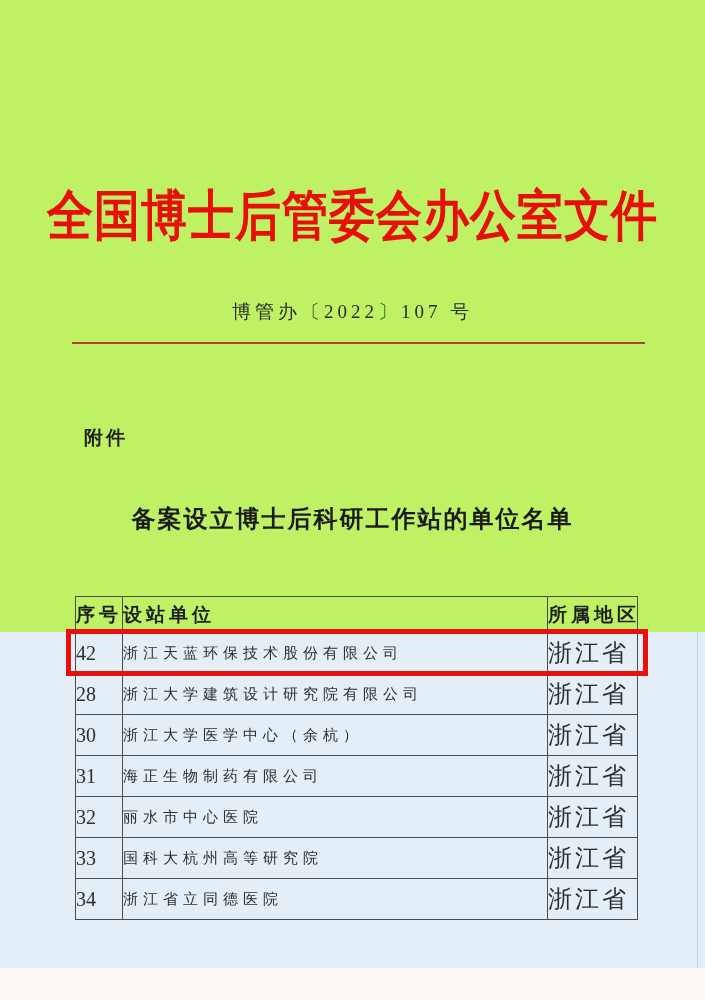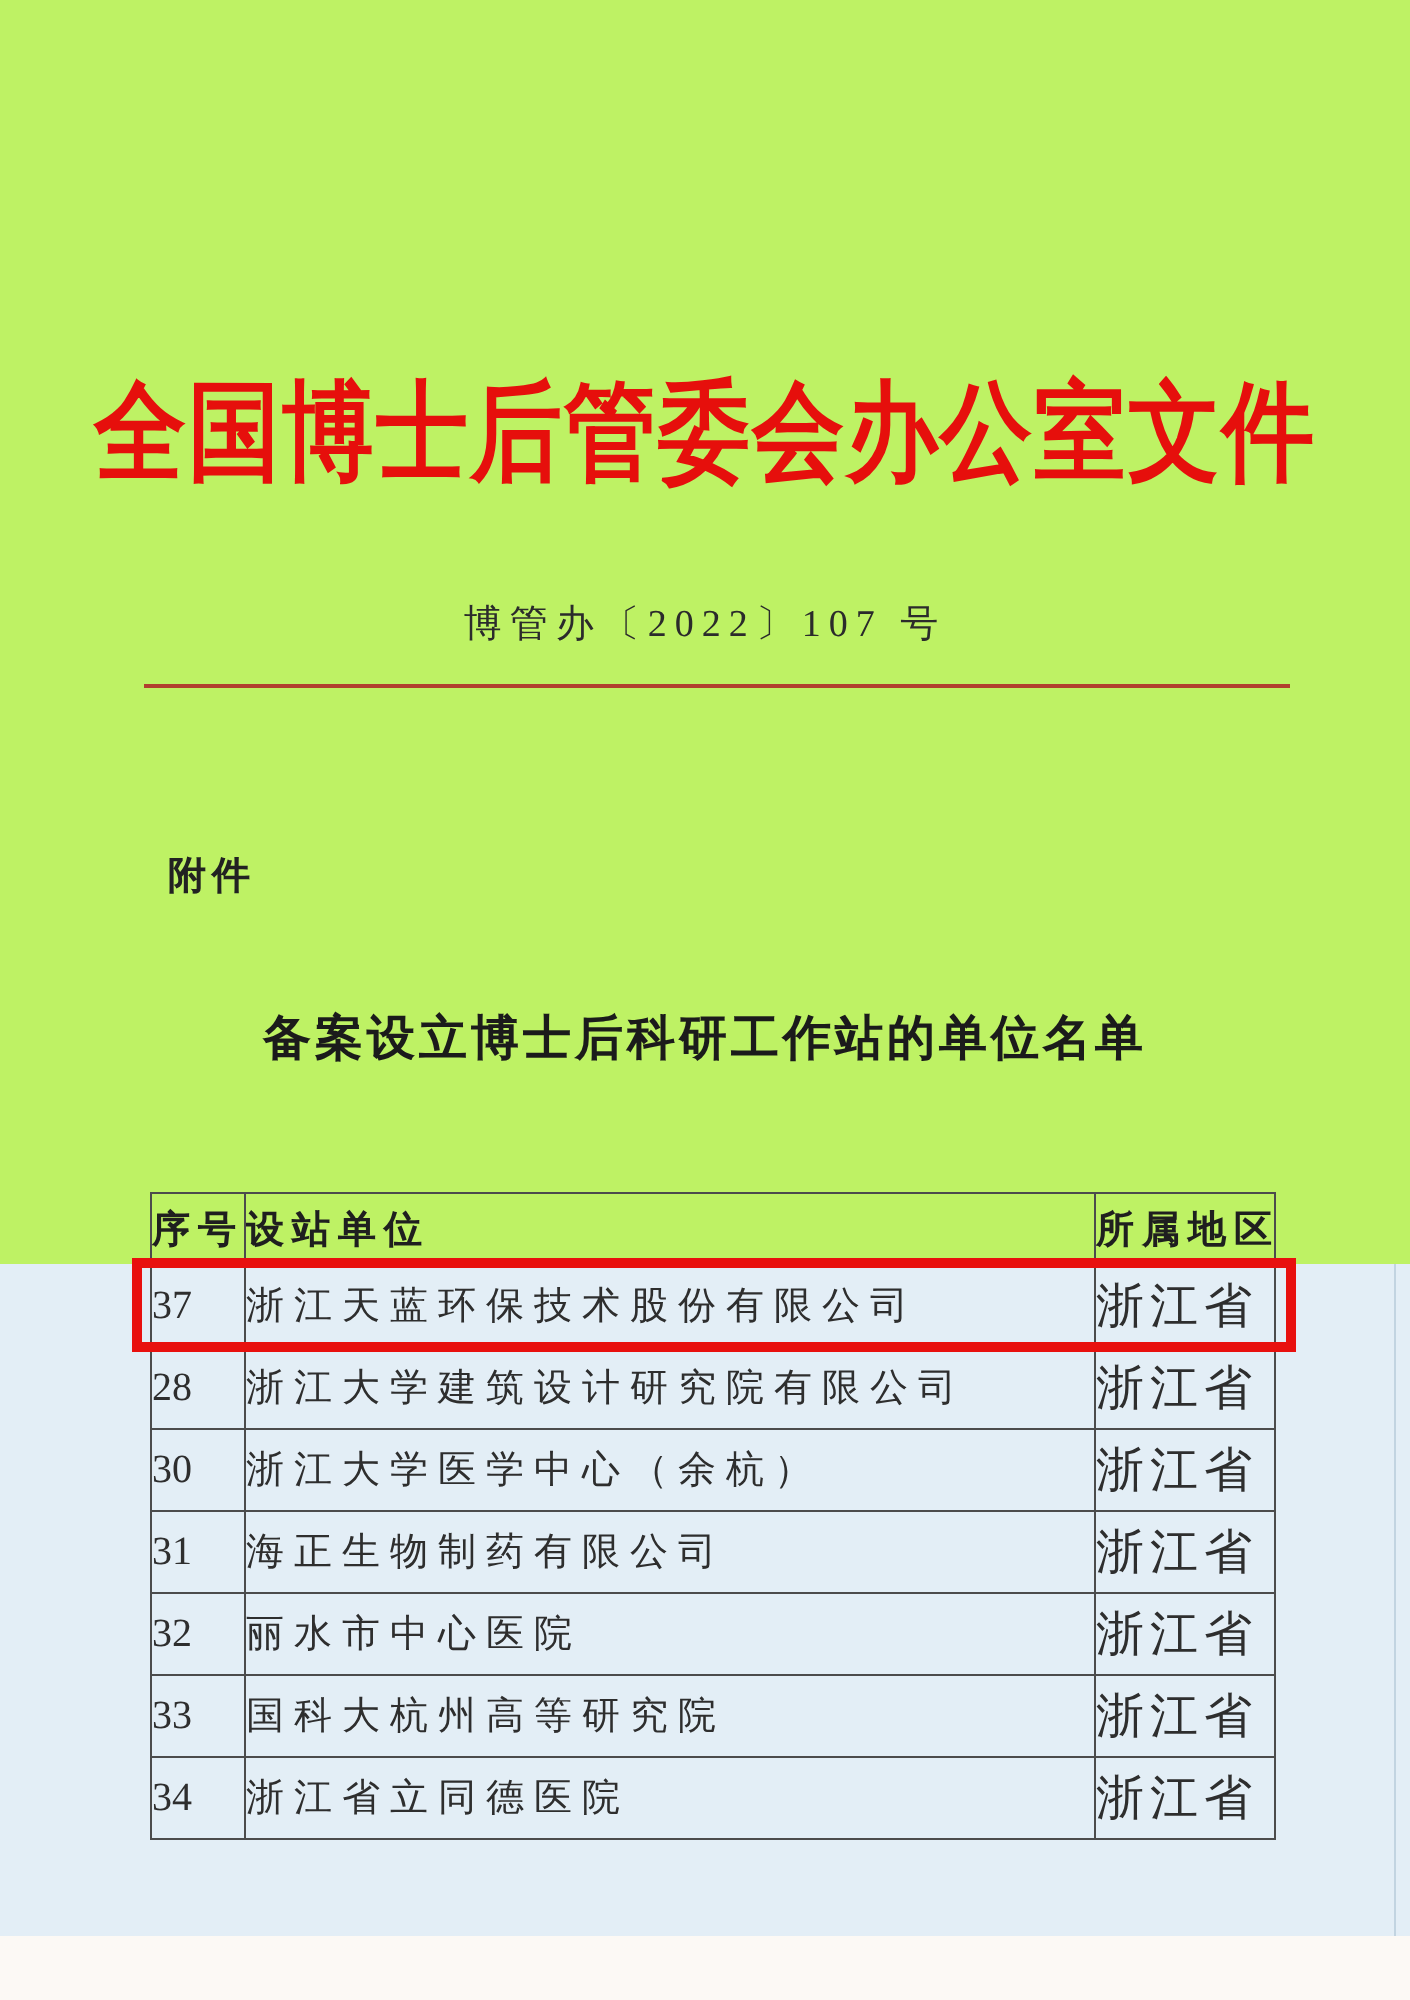--- a/index.html
+++ b/index.html
@@ -68,21 +68,21 @@
   }
   .station-table thead th {
     height:35px; font-size:19px; font-weight:bold; color:#1f1f1f;
     letter-spacing:4px;
   }
   .station-table tbody td { height:40px; }
   .col-no { width:47px; }
   .col-unit { width:425px; }
   .col-region { width:90px; }
   td.cell-no { font-size:20px; letter-spacing:0; }
-  td.cell-unit { font-size:19px; letter-spacing:5px; }
+  td.cell-unit { font-size:15px; letter-spacing:5px; }
   td.cell-region { font-size:24px; letter-spacing:3px; }
   
   .highlight-box {
     position:absolute; left:66px; top:629px;
     width:582px; height:47px;
     box-sizing:border-box;
     border:5px solid var(--highlight-red,#e8100e);
     background:transparent;
     pointer-events:none;
   }
@@ -115,21 +115,21 @@
     </colgroup>
     <thead>
       <tr>
         <th>序号</th>
         <th>设站单位</th>
         <th>所属地区</th>
       </tr>
     </thead>
     <tbody>
         <tr>
-          <td class="cell-no">37</td>
+          <td class="cell-no">42</td>
           <td class="cell-unit">浙江天蓝环保技术股份有限公司</td>
           <td class="cell-region">浙江省</td>
         </tr>
         <tr>
           <td class="cell-no">28</td>
           <td class="cell-unit">浙江大学建筑设计研究院有限公司</td>
           <td class="cell-region">浙江省</td>
         </tr>
         <tr>
           <td class="cell-no">30</td>

